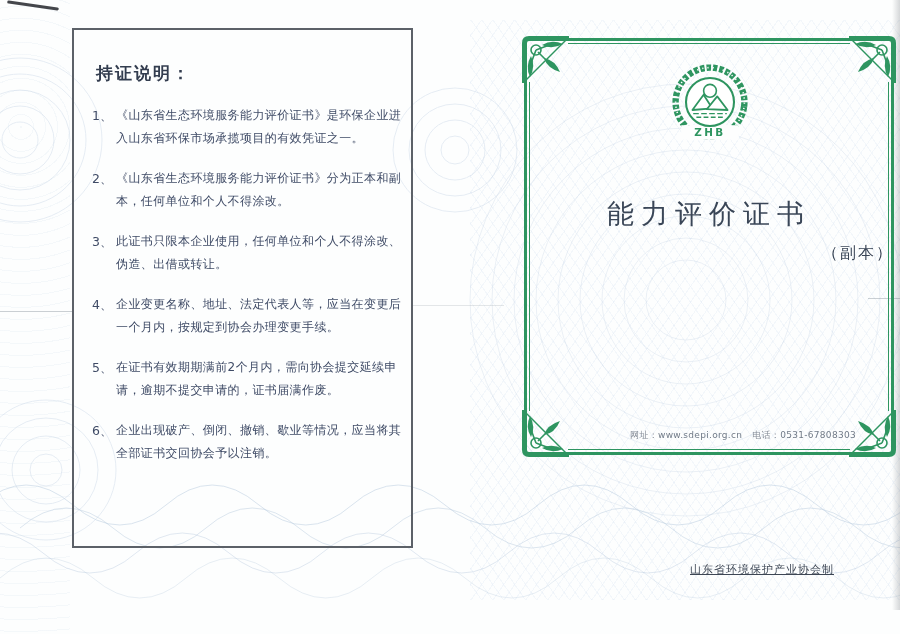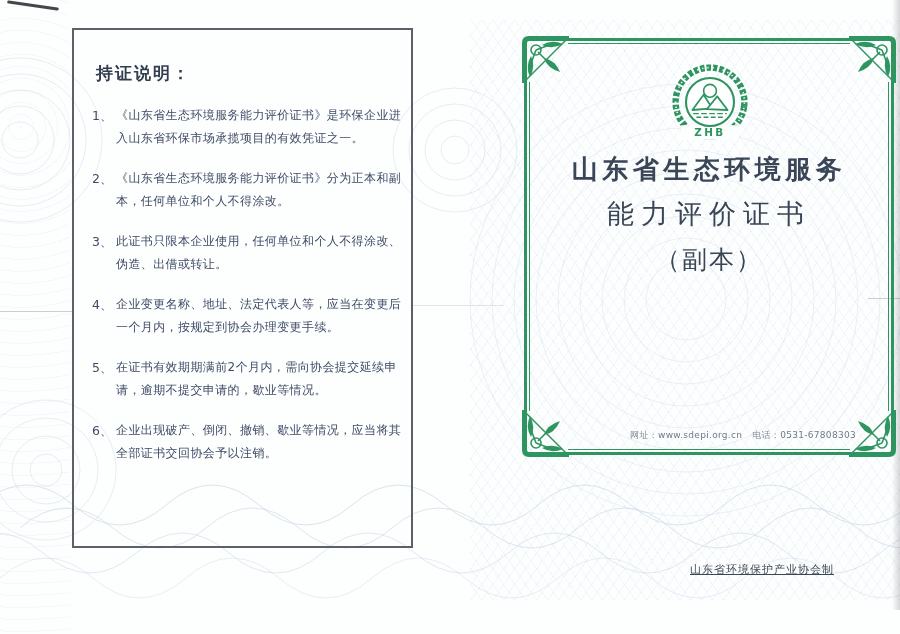--- a/index.html
+++ b/index.html
@@ -38,21 +38,21 @@
   .orn{position:absolute;width:48px;height:48px;}
   .orn.tl{top:-2px;left:-2px;}
   .orn.tr{top:-2px;right:-2px;transform:scaleX(-1);}
   .orn.blc{bottom:-2px;left:-2px;transform:scaleY(-1);}
   .orn.brc{bottom:-2px;right:-2px;transform:scale(-1,-1);}
   .logo{position:absolute;left:146px;top:24px;width:80px;height:80px;}
   .t1{position:absolute;top:114px;left:0;width:100%;text-align:center;font-size:26px;font-weight:bold;
       letter-spacing:4.5px;color:#3a4657;}
   .t2{position:absolute;top:158px;left:0;width:100%;text-align:center;font-size:27px;font-weight:normal;
       letter-spacing:7px;color:#3a4657;}
-  .sub{position:absolute;top:205px;left:0;width:100%;text-align:center;font-size:25px;
+  .sub{position:absolute;top:205px;left:0;width:100%;text-align:right;font-size:16px;
       letter-spacing:2px;color:#3a4657;}
   .contact{position:absolute;right:38px;bottom:13px;font-size:9px;color:#707a87;letter-spacing:.3px;}
   .contact .lbl{color:#848b96;}
   .contact .phone-lbl{margin-left:10px;}
   .issuer{position:absolute;left:690px;top:562px;width:200px;text-align:left;z-index:2;
       font-size:11px;letter-spacing:1px;color:#3d4654;text-decoration:underline;}
 </style>
 </head>
 <body>
 
@@ -139,21 +139,21 @@
 伪造、出借或转让。</span>
     </div>
     <div class="item">
       <span class="num">4、</span>
       <span class="text">企业变更名称、地址、法定代表人等，应当在变更后
 一个月内，按规定到协会办理变更手续。</span>
     </div>
     <div class="item">
       <span class="num">5、</span>
       <span class="text">在证书有效期期满前2个月内，需向协会提交延续申
-请，逾期不提交申请的，歇业等情况。</span>
+请，逾期不提交申请的，证书届满作废。</span>
     </div>
     <div class="item">
       <span class="num">6、</span>
       <span class="text">企业出现破产、倒闭、撤销、歇业等情况，应当将其
 全部证书交回协会予以注销。</span>
     </div>
   </div>
 
   <div class="cert-frame">
     <div class="bl bl-top"></div>
@@ -184,21 +184,20 @@
         <path d="M28,60 L42,41 L53,58 Z"></path>
         <path d="M46,59 L59,43 L72,60 Z"></path>
       </g>
       <g stroke="#2e9560" stroke-width="1.8" fill="none">
         <line x1="29" y1="64.5" x2="71" y2="64.5" stroke-dasharray="7 3"></line>
         <line x1="33" y1="69" x2="67" y2="69" stroke-dasharray="6 3"></line>
       </g>
       <text x="50" y="92" text-anchor="middle" font-size="13" font-weight="bold" fill="#2e9560" letter-spacing="3">ZHB</text>
     </svg>
 
-    <div class="t1">山东省生态环境服务</div>
     <div class="t2">能力评价证书</div>
     <div class="sub">（副本）</div>
 
     <div class="contact">
       <span class="lbl">网址：</span><span>www.sdepi.org.cn</span><span class="lbl phone-lbl">电话：</span><span>0531-67808303</span>
     </div>
   </div>
 
   <div class="issuer">山东省环境保护产业协会制</div>
 

